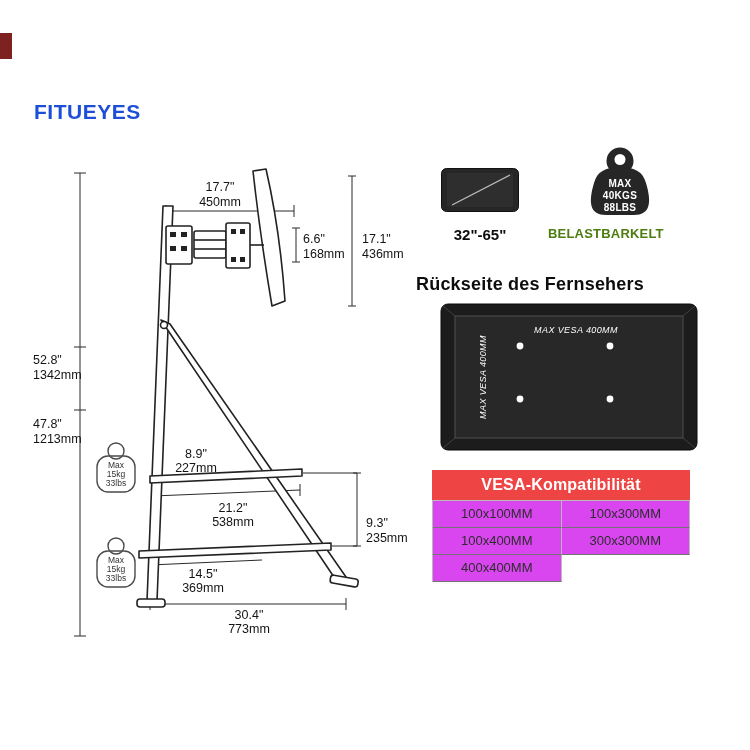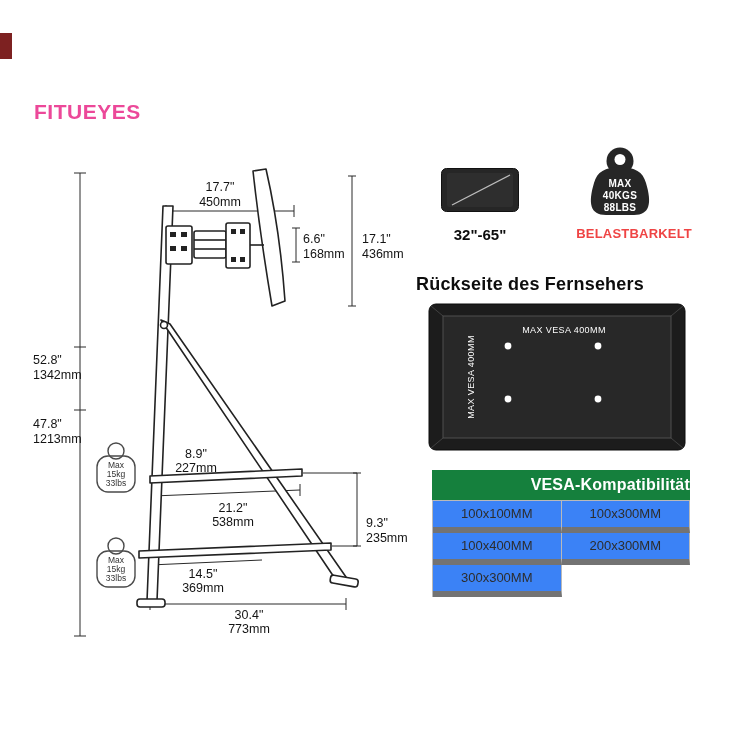--- a/index.html
+++ b/index.html
@@ -1,40 +1,40 @@
 <!DOCTYPE html>
 <html><head>
 <meta charset="utf-8">
 <style>
   html,body{margin:0;padding:0;background:#fff;}
   .canvas{position:relative;width:750px;height:750px;background:#ffffff;overflow:hidden;
           font-family:"Liberation Sans","DejaVu Sans",sans-serif;color:#111;}
   .corner-mark{position:absolute;left:0;top:33px;width:12px;height:26px;background:#7d2121;}
-  .brand{position:absolute;left:34px;top:100px;font-size:21px;letter-spacing:.5px;color:#ec4899;}
+  .brand{position:absolute;left:34px;top:100px;font-size:21px;letter-spacing:.5px;color:#1d4ed8;}
   .brand-light{font-weight:600;}
   .brand-bold{font-weight:900;}
   .stand-svg{position:absolute;left:0;top:130px;}
   .dim-t{font-family:"Liberation Sans","DejaVu Sans",sans-serif;font-size:12.5px;fill:#141414;}
   .badge-t{font-family:"Liberation Sans","DejaVu Sans",sans-serif;font-size:8.5px;fill:#333;text-anchor:middle;}
   .tv-icon{position:absolute;left:440px;top:167px;width:80px;height:46px;}
   .tv-size-label{position:absolute;left:436px;top:226px;width:88px;text-align:center;
                  font-size:15px;font-weight:bold;color:#0d0d0d;}
   .kb{position:absolute;left:580px;top:145px;width:80px;height:72px;}
   .kb-t{font-family:"Liberation Sans","DejaVu Sans",sans-serif;font-size:10px;font-weight:600;fill:#fff;text-anchor:middle;letter-spacing:.3px;}
-  .kb-label{position:absolute;left:548px;top:226px;width:144px;text-align:right;
-            font-size:13px;font-weight:bold;color:#ef4444;letter-spacing:.2px;}
+  .kb-label{position:absolute;left:548px;top:226px;width:144px;text-align:left;
+            font-size:13px;font-weight:bold;color:#4d7c0f;letter-spacing:.2px;}
   .back-heading{position:absolute;left:416px;top:274px;font-size:18px;font-weight:800;color:#0d0d0d;letter-spacing:.2px;}
-  .vesa-panel{position:absolute;left:428px;top:303px;width:258px;height:148px;}
+  .vesa-panel{position:absolute;left:440px;top:303px;width:258px;height:148px;font-style:italic;}
   .panel-t{font-family:"Liberation Sans","DejaVu Sans",sans-serif;font-size:9px;fill:#fdfdfd;text-anchor:middle;letter-spacing:.4px;}
   .vesa-table{position:absolute;left:432px;top:470px;width:258px;}
-  .vesa-header{height:30px;line-height:30px;background:#15803d;color:#fff;font-weight:bold;
-               font-size:16px;text-align:right;letter-spacing:.2px;}
+  .vesa-header{height:30px;line-height:30px;background:#ef4444;color:#fff;font-weight:bold;
+               font-size:16px;text-align:center;letter-spacing:.2px;}
   .vesa-grid{display:grid;grid-template-columns:1fr 1fr;border-left:1px solid #b9b9b9;border-top:1px solid #b9b9b9;}
-  .vc{height:26px;line-height:26px;border-right:1px solid #b9b9b9;border-bottom:6px solid #737373;
-      text-align:center;font-size:13px;color:#2d2d2d;background:#3b82f6;}
+  .vc{height:26px;line-height:26px;border-right:1px solid #b9b9b9;border-bottom:1px solid #737373;
+      text-align:center;font-size:13px;color:#2d2d2d;background:#d946ef;}
 </style>
 </head>
 <body>
 
 <div class="canvas">
 
   <div class="corner-mark"></div>
 
   <div class="brand"><span class="brand-light">FITU</span><span class="brand-bold">EYES</span></div>
 
@@ -196,18 +196,18 @@
       <text class="panel-t" x="46" y="74" transform="rotate(-90 46 74)">MAX VESA 400MM</text>
     </svg>
   </div>
 
   <div class="vesa-table">
     <div class="vesa-header">VESA-Kompatibilität</div>
     <div class="vesa-grid">
       <div class="vc">100x100MM</div>
       <div class="vc">100x300MM</div>
       <div class="vc">100x400MM</div>
-      <div class="vc">200x300MM</div>
       <div class="vc">300x300MM</div>
+      <div class="vc">400x400MM</div>
     </div>
   </div>
 
 </div>
 
 </body></html>

